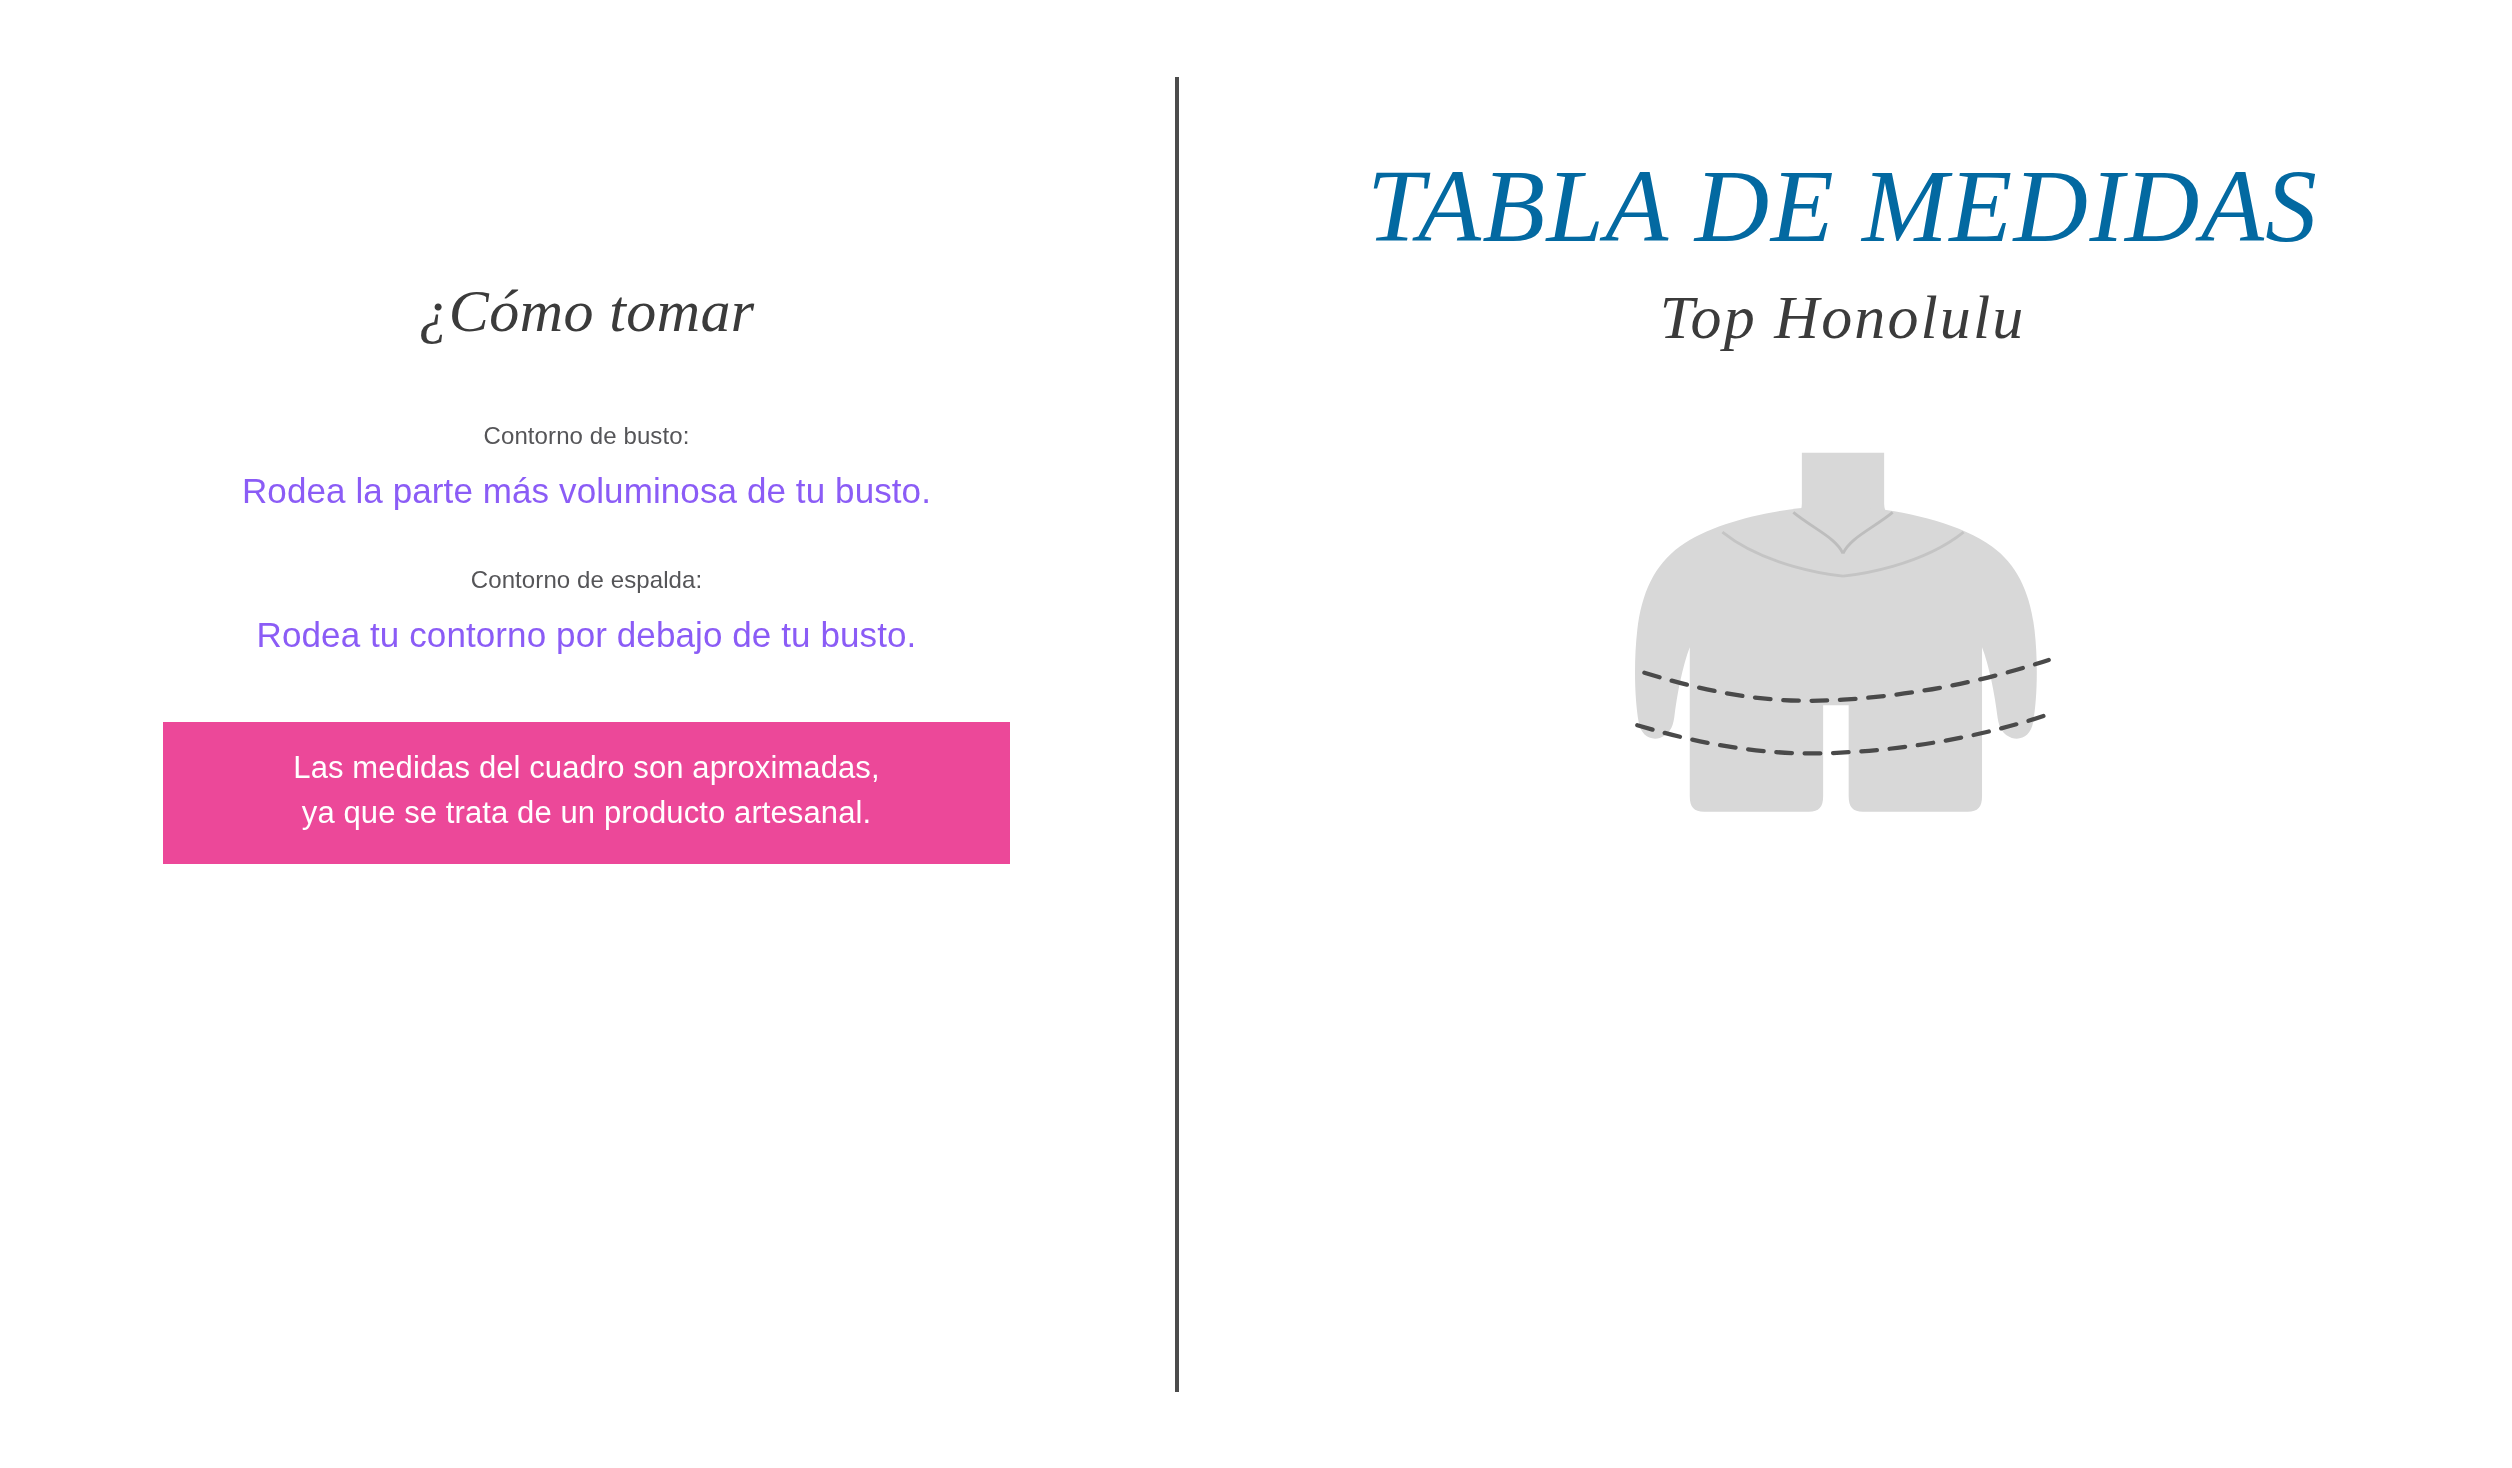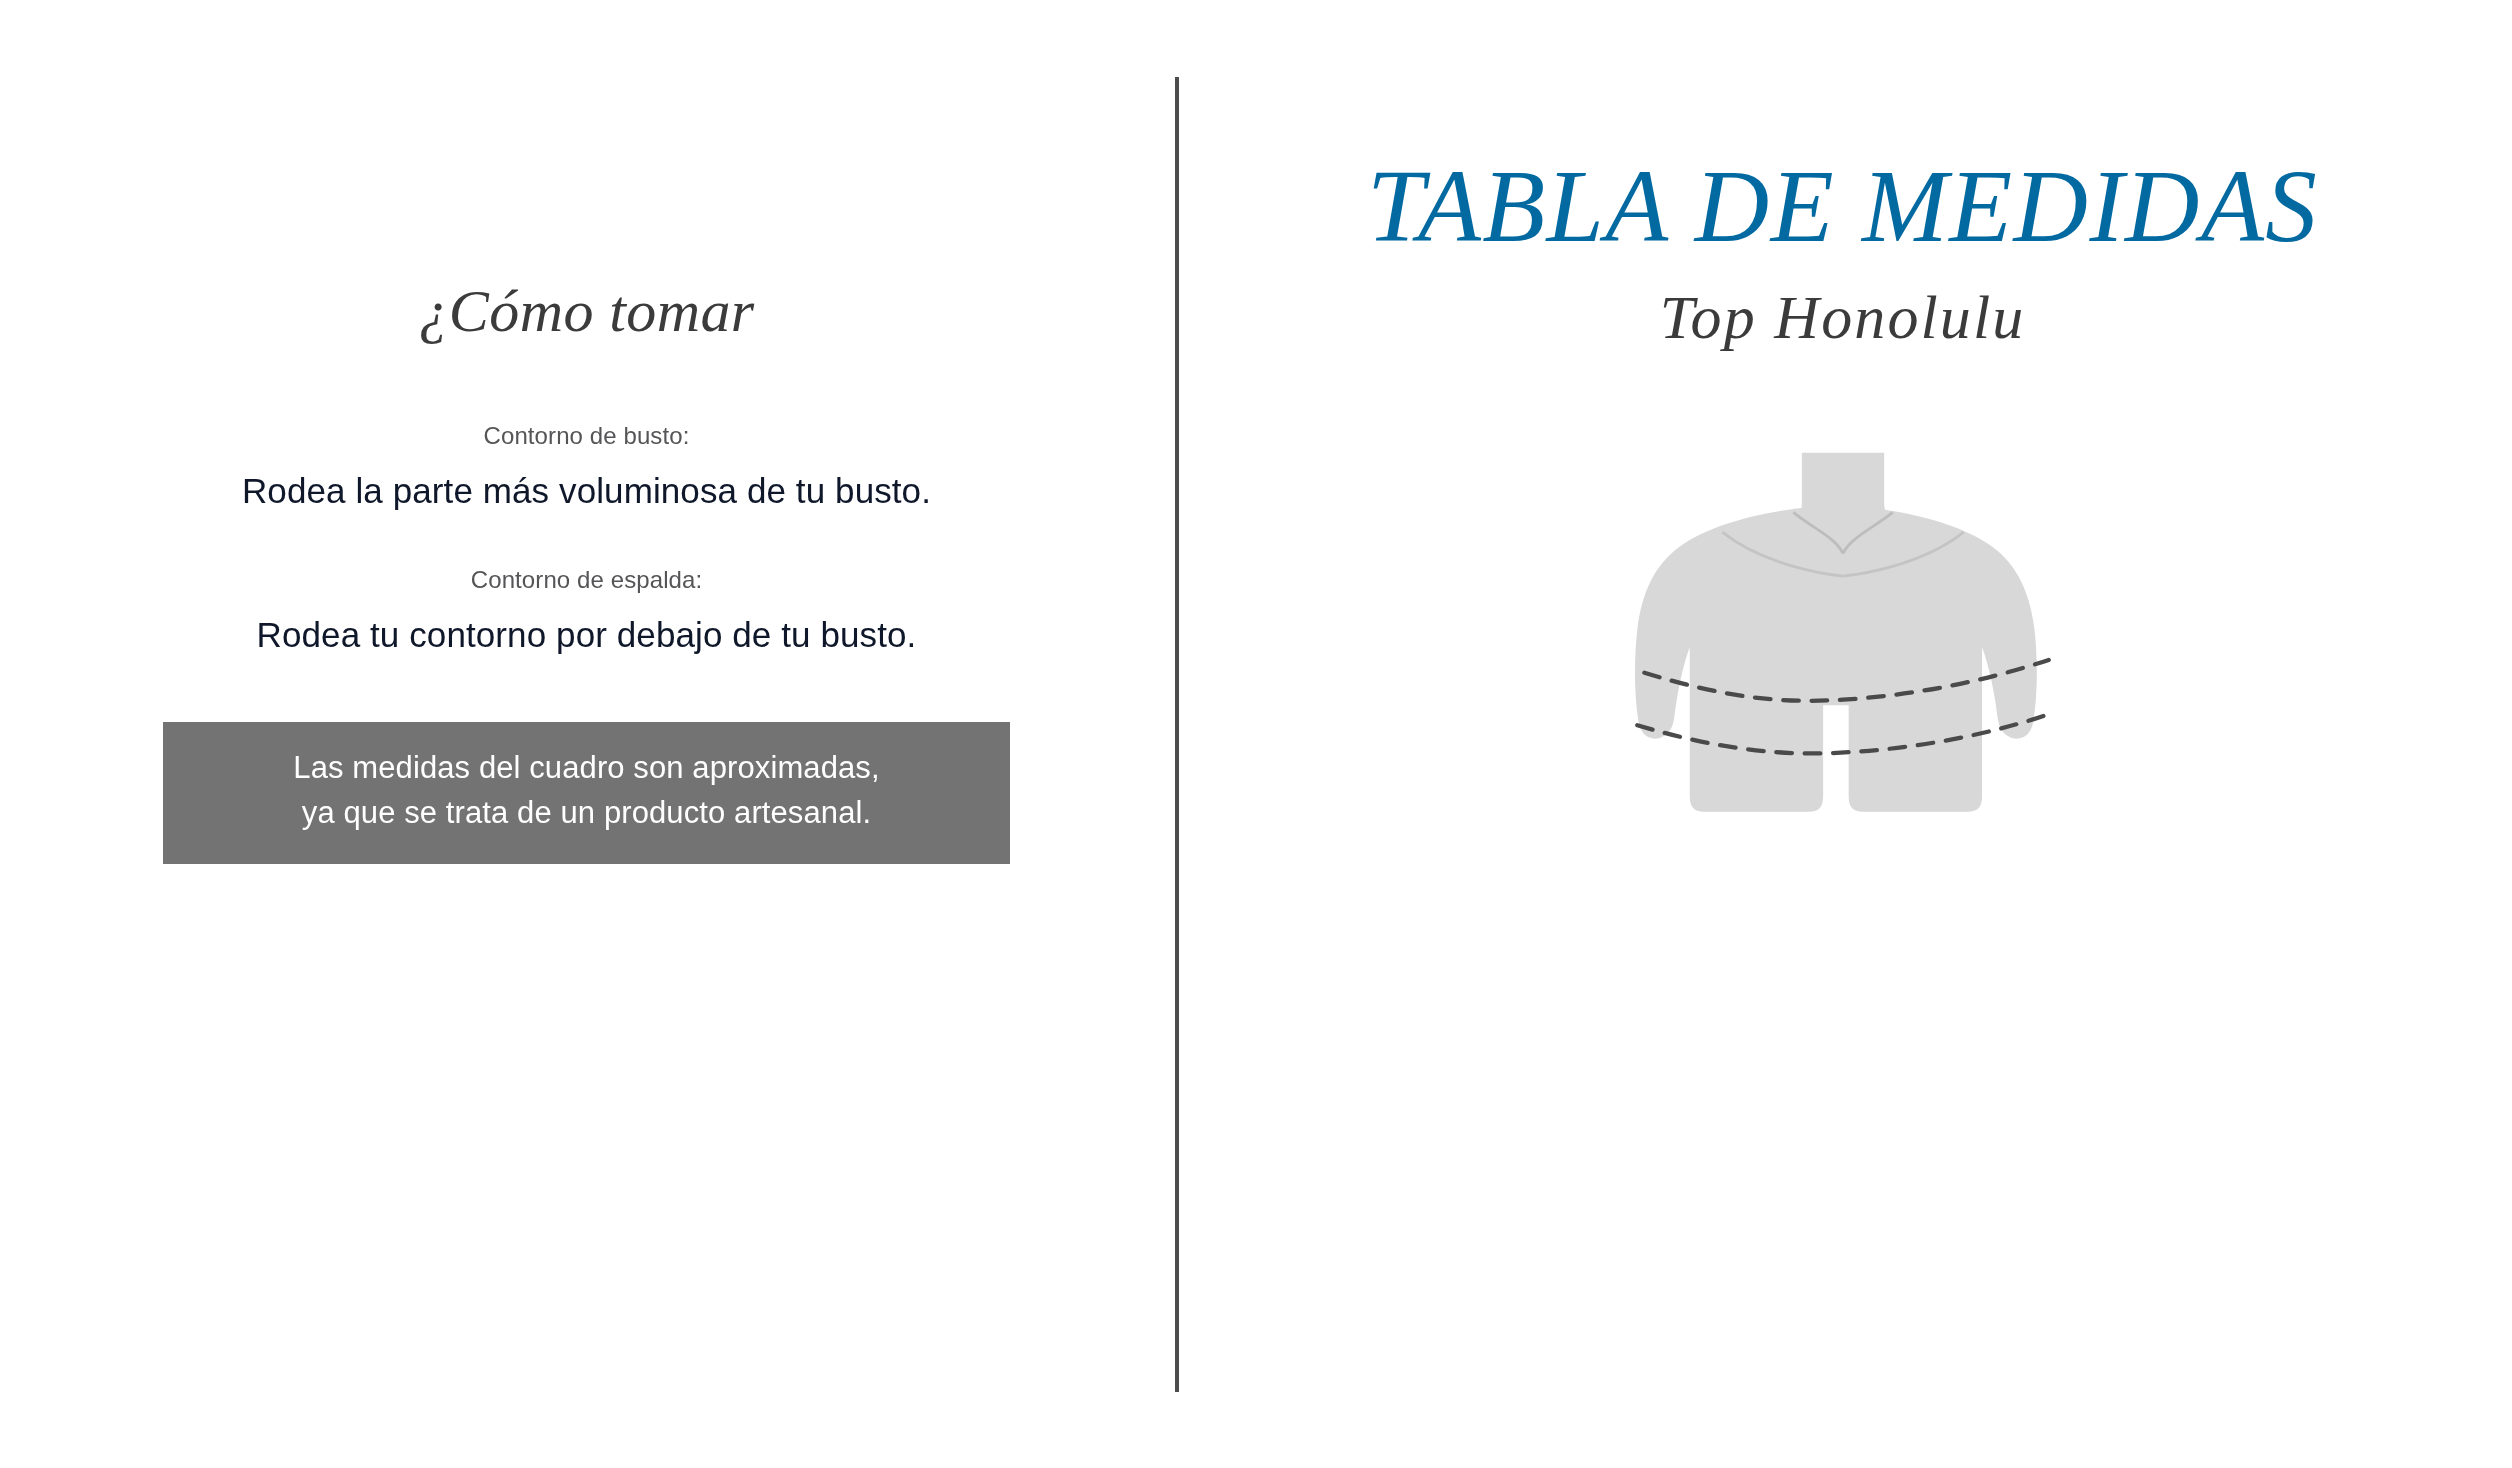--- a/index.html
+++ b/index.html
@@ -50,30 +50,30 @@
 
   .measure-block { margin-top: 71px; }
   .measure-title {
     font-size: 24px;
     color: #555558;
     line-height: 1.5;
     letter-spacing: 0.1px;
   }
   .measure-desc {
     font-size: 35px;
-    color: #0f172a;
+    color: #8b5cf6;
     line-height: 1.5;
     letter-spacing: 0.1px;
     margin-top: 11.3px;
   }
   .measure-block.second { margin-top: 44px; }
 
   .note-box {
     margin-top: 61px;
-    background: #737373;
+    background: #ec4899;
     color: #ffffff;
     width: 847px;
     padding: 24px 7px 28px 7px;
     box-sizing: border-box;
     text-align: center;
     margin-left: auto;
     margin-right: auto;
   }
   .note-box .line {
     font-size: 31px;

